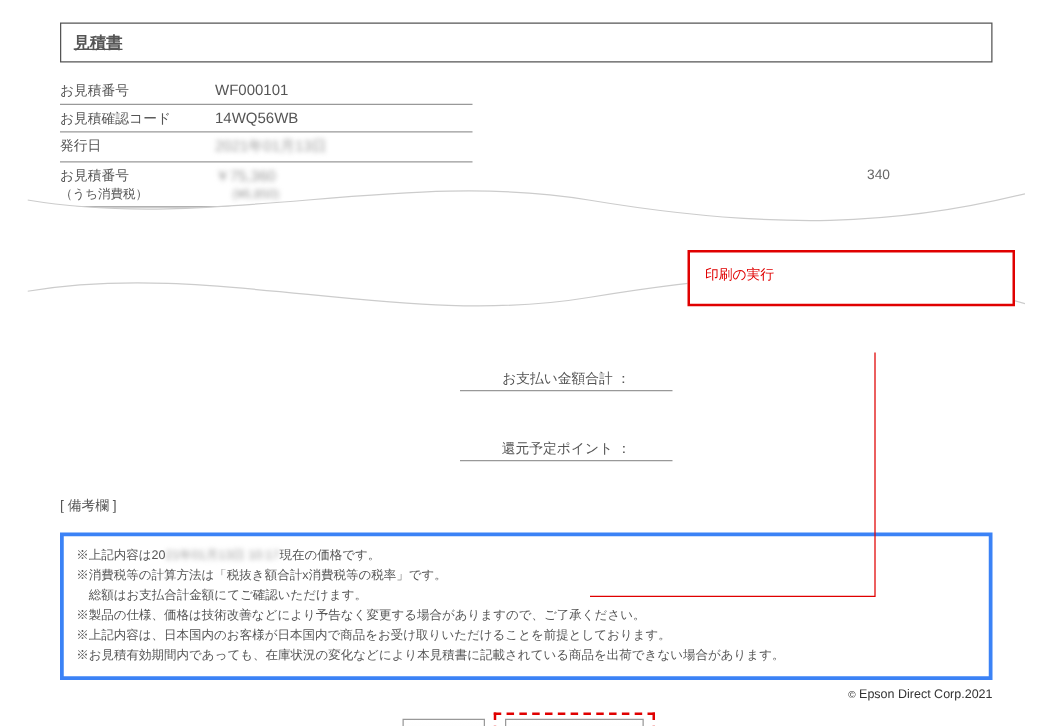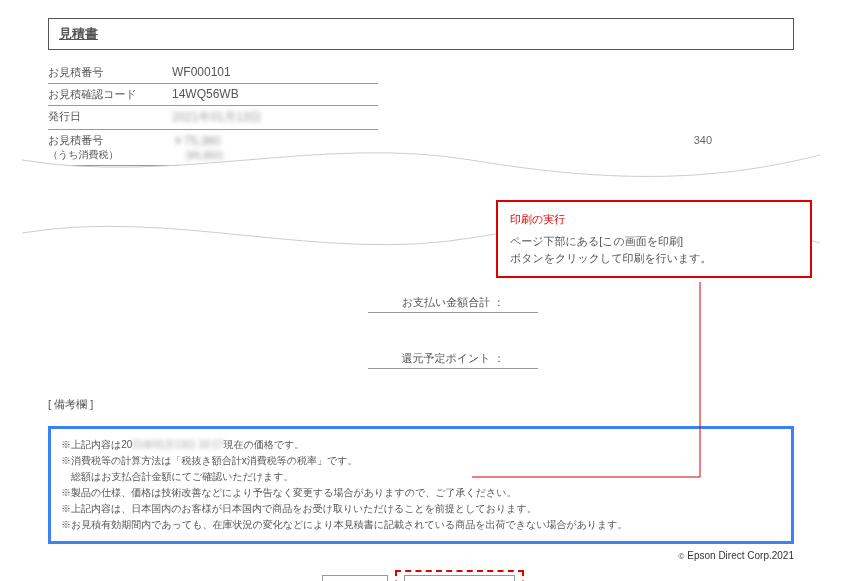--- a/index.html
+++ b/index.html
@@ -120,21 +120,21 @@
       right: 48px;
       bottom: 20px;
       font-size: 10px;
       color: #333;
     }
     .copyright .c { font-size: 8px; }
     .callout {
       position: absolute;
       right: 30px;
       top: 200px;
-      width: 316px;
+      width: 262px;
       border: 2px solid #e00000;
       background: #fff;
       padding: 10px 12px;
       font-size: 11px;
       z-index: 10;
     }
     .callout .ct {
       color: #e00000;
       margin-bottom: 6px;
     }
@@ -231,21 +231,17 @@
     </span>
   </span>
 </div>
 
 <div class="copyright">
   <span class="c">©</span><span> Epson Direct Corp.2021</span>
 </div>
 
 <div class="callout">
   <div class="ct">印刷の実行</div>
-  <div class="cb">
-    <span>ページ下部にある[この画面を印刷]</span><br>
-    <span>ボタンをクリックして印刷を行います。</span>
-  </div>
 </div>
 
 <svg class="connector" style="left:0;top:0;width:842px;height:581px;position:absolute;">
   <path d="M 700 282 L 700 477 L 472 477"></path>
 </svg>
 
 </body></html>

